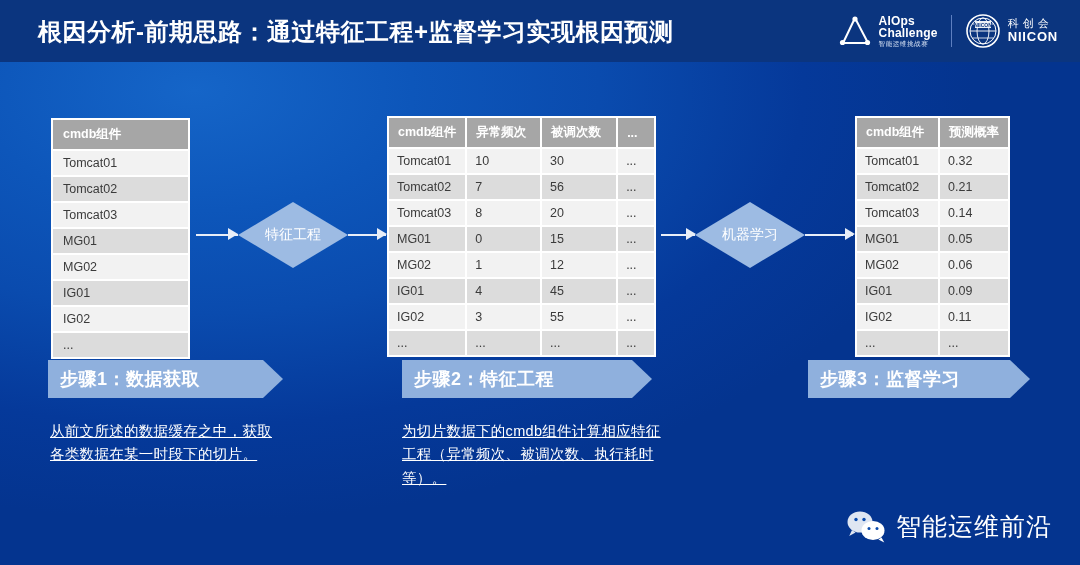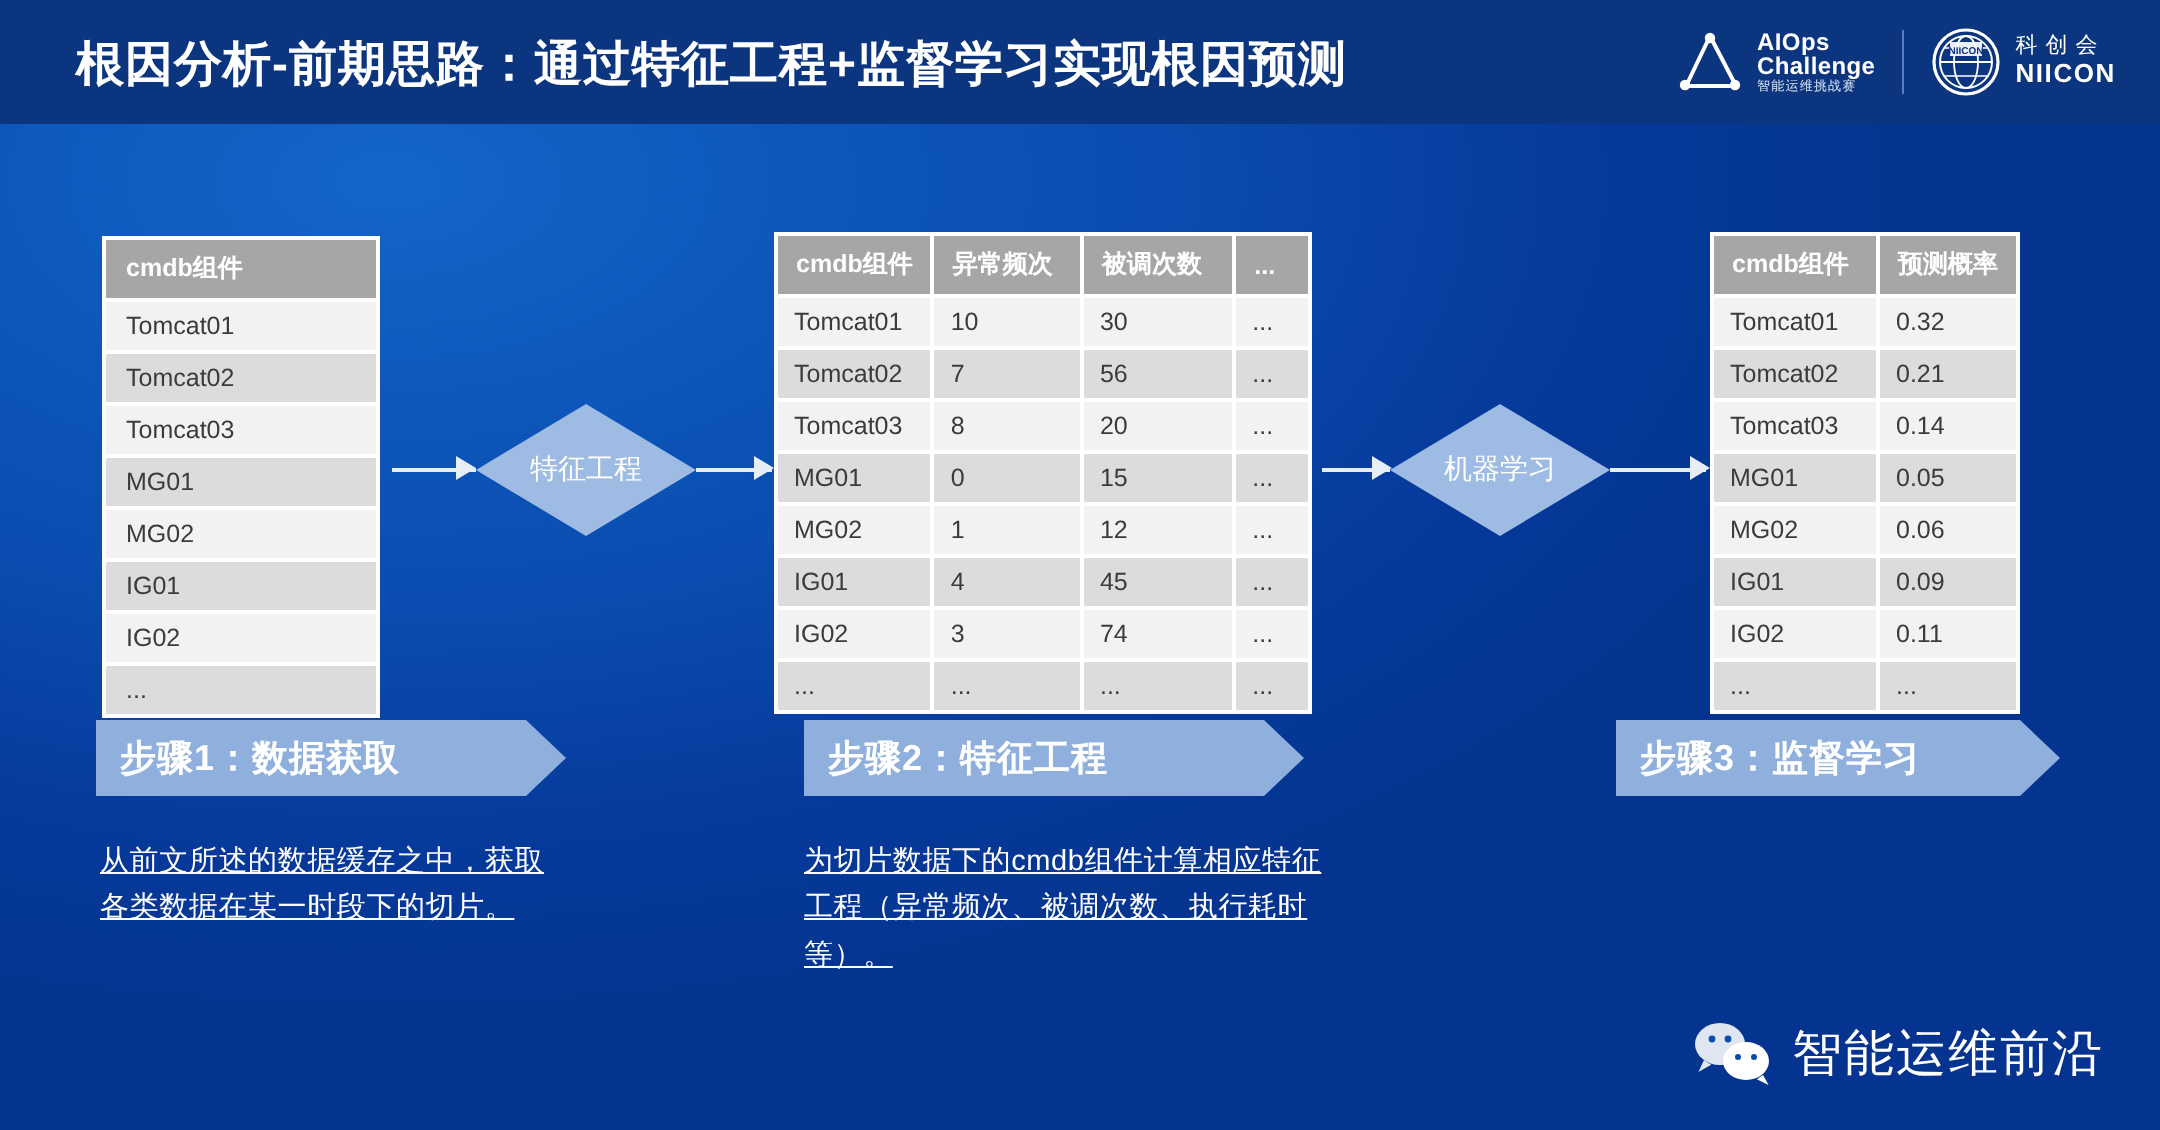--- a/index.html
+++ b/index.html
@@ -338,21 +338,21 @@
         </tr>
         <tr>
           <td class="c0">IG01</td>
           <td class="c1">4</td>
           <td class="c2">45</td>
           <td class="c3">...</td>
         </tr>
         <tr>
           <td class="c0">IG02</td>
           <td class="c1">3</td>
-          <td class="c2">74</td>
+          <td class="c2">55</td>
           <td class="c3">...</td>
         </tr>
         <tr>
           <td class="c0">...</td>
           <td class="c1">...</td>
           <td class="c2">...</td>
           <td class="c3">...</td>
         </tr>
       </tbody>
     </table>

